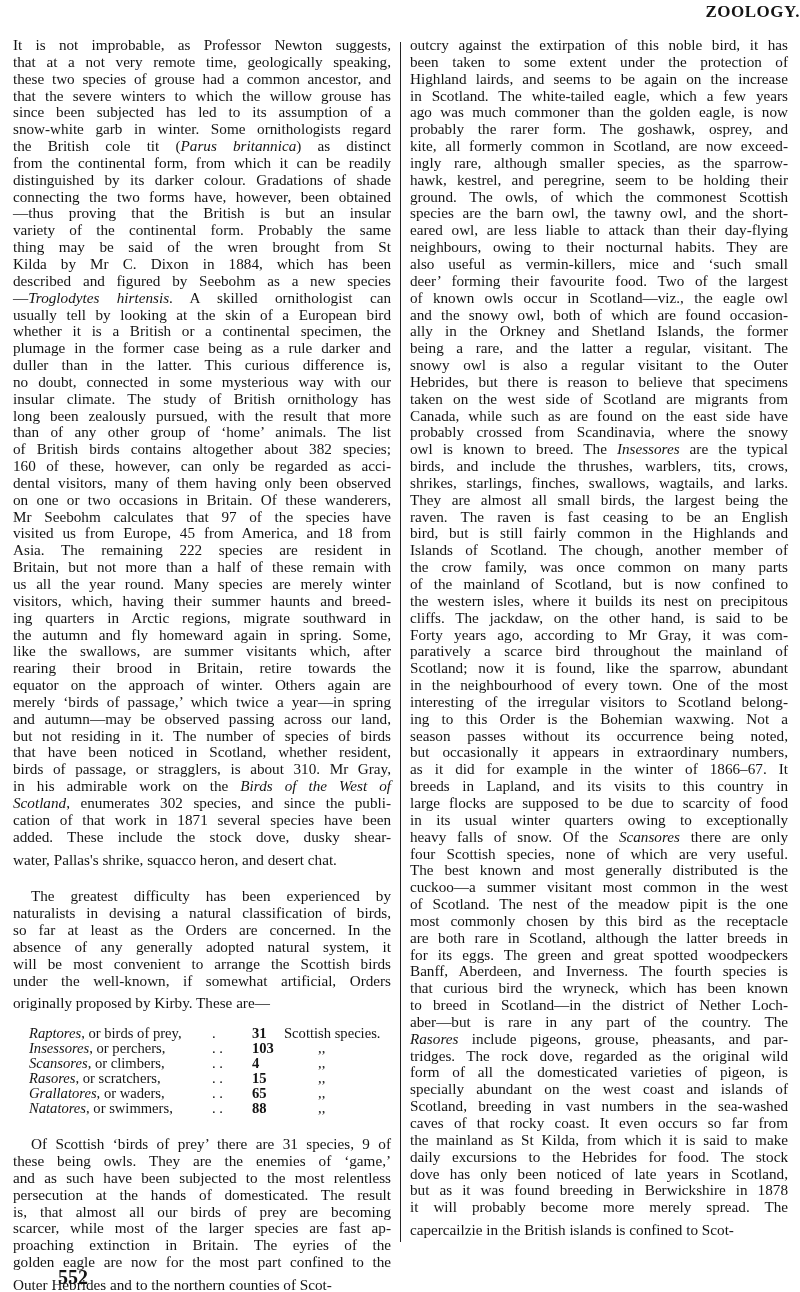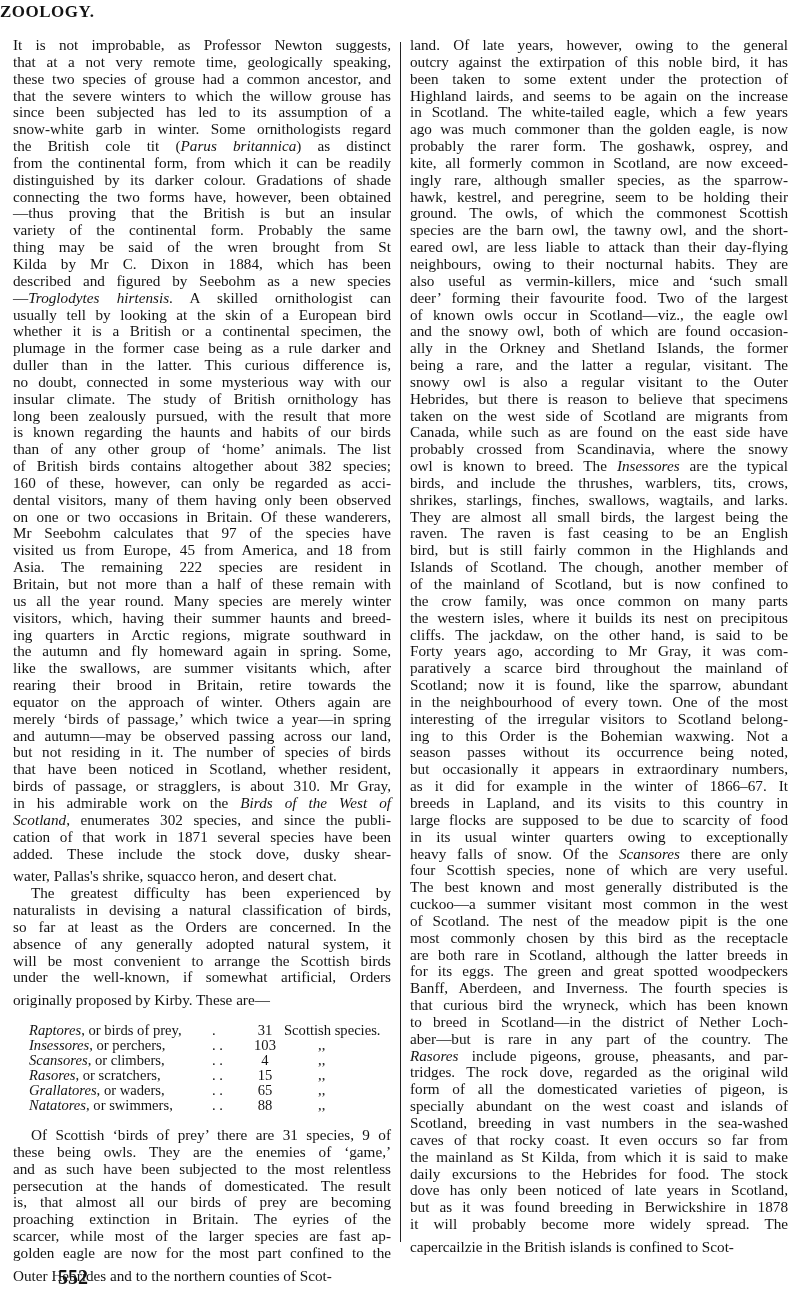--- a/index.html
+++ b/index.html
@@ -4,41 +4,41 @@
 <style>
   html, body { margin: 0; padding: 0; }
   body {
     width: 800px; height: 1292px; overflow: hidden;
     background: #ffffff; color: #141414;
     font-family: "Liberation Serif", "DejaVu Serif", serif;
   }
   .page { position: relative; width: 800px; height: 1292px; }
   .header {
     position: absolute; top: 2px; left: 0; width: 800px;
-    text-align: left; font-size: 17px; font-weight: bold; letter-spacing: 0.5px;
+    text-align: right; font-size: 17px; font-weight: bold; letter-spacing: 0.5px;
   }
   .col {
     position: absolute; top: 37px; font-size: 15.2px; line-height: 16.85px;
     text-align: justify;
   }
   .col.left { left: 13px; width: 378px; }
   .col.right { left: 410px; width: 378px; }
   .divider {
     position: absolute; left: 400px; top: 42px; width: 1px; height: 1200px;
     background: #222;
   }
   .line { display: block; white-space: nowrap; text-align-last: justify; text-align: justify; }
   .line.last { text-align-last: left; margin-top: 6px; }
-  .indent { padding-left: 18px; }
+  .indent { padding-left: 18px; margin-top: 20px; }
   i { font-style: italic; }
   .table { margin: 14px 0 14px 16px; font-size: 14.6px; line-height: 15px; }
   .trow { display: flex; white-space: nowrap; }
   .trow .name { width: 183px; }
   .trow .dots { width: 40px; }
-  .trow .num { width: 26px; text-align: center; }
+  .trow .num { width: 26px; text-align: left; font-weight: bold; }
   .trow .unit { padding-left: 6px; }
   .trow .ditto { padding-left: 40px; }
   .pagenum {
     position: absolute; left: 58px; top: 1266px; font-size: 20px; font-weight: bold;
   }
 </style>
 </head>
 <body>
 
 <div class="page">
@@ -62,21 +62,20 @@
         <span class="line">Kilda by Mr C. Dixon in 1884, which has been</span>
         <span class="line">described and figured by Seebohm as a new species</span>
         <span class="line">—<i>Troglodytes hirtensis</i>. A skilled ornithologist can</span>
         <span class="line">usually tell by looking at the skin of a European bird</span>
         <span class="line">whether it is a British or a continental specimen, the</span>
         <span class="line">plumage in the former case being as a rule darker and</span>
         <span class="line">duller than in the latter. This curious difference is,</span>
         <span class="line">no doubt, connected in some mysterious way with our</span>
         <span class="line">insular climate. The study of British ornithology has</span>
         <span class="line">long been zealously pursued, with the result that more</span>
-        <span class="line">is known regarding the haunts and habits of our birds</span>
         <span class="line">than of any other group of ‘home’ animals. The list</span>
         <span class="line">of British birds contains altogether about 382 species;</span>
         <span class="line">160 of these, however, can only be regarded as acci-</span>
         <span class="line">dental visitors, many of them having only been observed</span>
         <span class="line">on one or two occasions in Britain. Of these wanderers,</span>
         <span class="line">Mr Seebohm calculates that 97 of the species have</span>
         <span class="line">visited us from Europe, 45 from America, and 18 from</span>
         <span class="line">Asia. The remaining 222 species are resident in</span>
         <span class="line">Britain, but not more than a half of these remain with</span>
         <span class="line">us all the year round. Many species are merely winter</span>
@@ -143,32 +142,31 @@
           <span class="num">88</span>
           <span class="ditto">,,</span>
         </div>
       </div>
     <div id="p3">
         <span class="line indent">Of Scottish ‘birds of prey’ there are 31 species, 9 of</span>
         <span class="line">these being owls. They are the enemies of ‘game,’</span>
         <span class="line">and as such have been subjected to the most relentless</span>
         <span class="line">persecution at the hands of domesticated. The result</span>
         <span class="line">is, that almost all our birds of prey are becoming</span>
+        <span class="line">scarcer, while most of the larger species are fast ap-</span>
         <span class="line">proaching extinction in Britain. The eyries of the</span>
-        <span class="line">scarcer, while most of the larger species are fast ap-</span>
         <span class="line">golden eagle are now for the most part confined to the</span>
         <span class="line last">Outer Hebrides and to the northern counties of Scot-</span>
       </div>
   </div>
 
   <div class="divider"></div>
 
   <div class="col right">
     <div id="pr">
-        <span class="line">land. Of late years, however, owing to the general</span>
         <span class="line">outcry against the extirpation of this noble bird, it has</span>
         <span class="line">been taken to some extent under the protection of</span>
         <span class="line">Highland lairds, and seems to be again on the increase</span>
         <span class="line">in Scotland. The white-tailed eagle, which a few years</span>
         <span class="line">ago was much commoner than the golden eagle, is now</span>
         <span class="line">probably the rarer form. The goshawk, osprey, and</span>
         <span class="line">kite, all formerly common in Scotland, are now exceed-</span>
         <span class="line">ingly rare, although smaller species, as the sparrow-</span>
         <span class="line">hawk, kestrel, and peregrine, seem to be holding their</span>
         <span class="line">ground. The owls, of which the commonest Scottish</span>
@@ -186,22 +184,22 @@
         <span class="line">taken on the west side of Scotland are migrants from</span>
         <span class="line">Canada, while such as are found on the east side have</span>
         <span class="line">probably crossed from Scandinavia, where the snowy</span>
         <span class="line">owl is known to breed. The <i>Insessores</i> are the typical</span>
         <span class="line">birds, and include the thrushes, warblers, tits, crows,</span>
         <span class="line">shrikes, starlings, finches, swallows, wagtails, and larks.</span>
         <span class="line">They are almost all small birds, the largest being the</span>
         <span class="line">raven. The raven is fast ceasing to be an English</span>
         <span class="line">bird, but is still fairly common in the Highlands and</span>
         <span class="line">Islands of Scotland. The chough, another member of</span>
+        <span class="line">the crow family, was once common on many parts</span>
         <span class="line">of the mainland of Scotland, but is now confined to</span>
-        <span class="line">the crow family, was once common on many parts</span>
         <span class="line">the western isles, where it builds its nest on precipitous</span>
         <span class="line">cliffs. The jackdaw, on the other hand, is said to be</span>
         <span class="line">Forty years ago, according to Mr Gray, it was com-</span>
         <span class="line">paratively a scarce bird throughout the mainland of</span>
         <span class="line">Scotland; now it is found, like the sparrow, abundant</span>
         <span class="line">in the neighbourhood of every town. One of the most</span>
         <span class="line">interesting of the irregular visitors to Scotland belong-</span>
         <span class="line">ing to this Order is the Bohemian waxwing. Not a</span>
         <span class="line">season passes without its occurrence being noted,</span>
         <span class="line">but occasionally it appears in extraordinary numbers,</span>
@@ -224,19 +222,19 @@
         <span class="line"><i>Rasores</i> include pigeons, grouse, pheasants, and par-</span>
         <span class="line">tridges. The rock dove, regarded as the original wild</span>
         <span class="line">form of all the domesticated varieties of pigeon, is</span>
         <span class="line">specially abundant on the west coast and islands of</span>
         <span class="line">Scotland, breeding in vast numbers in the sea-washed</span>
         <span class="line">caves of that rocky coast. It even occurs so far from</span>
         <span class="line">the mainland as St Kilda, from which it is said to make</span>
         <span class="line">daily excursions to the Hebrides for food. The stock</span>
         <span class="line">dove has only been noticed of late years in Scotland,</span>
         <span class="line">but as it was found breeding in Berwickshire in 1878</span>
-        <span class="line">it will probably become more widely spread. The</span>
+        <span class="line">it will probably become more merely spread. The</span>
         <span class="line last">capercailzie in the British islands is confined to Scot-</span>
       </div>
   </div>
 
   <div class="pagenum">552</div>
 </div>
 
 </body></html>

